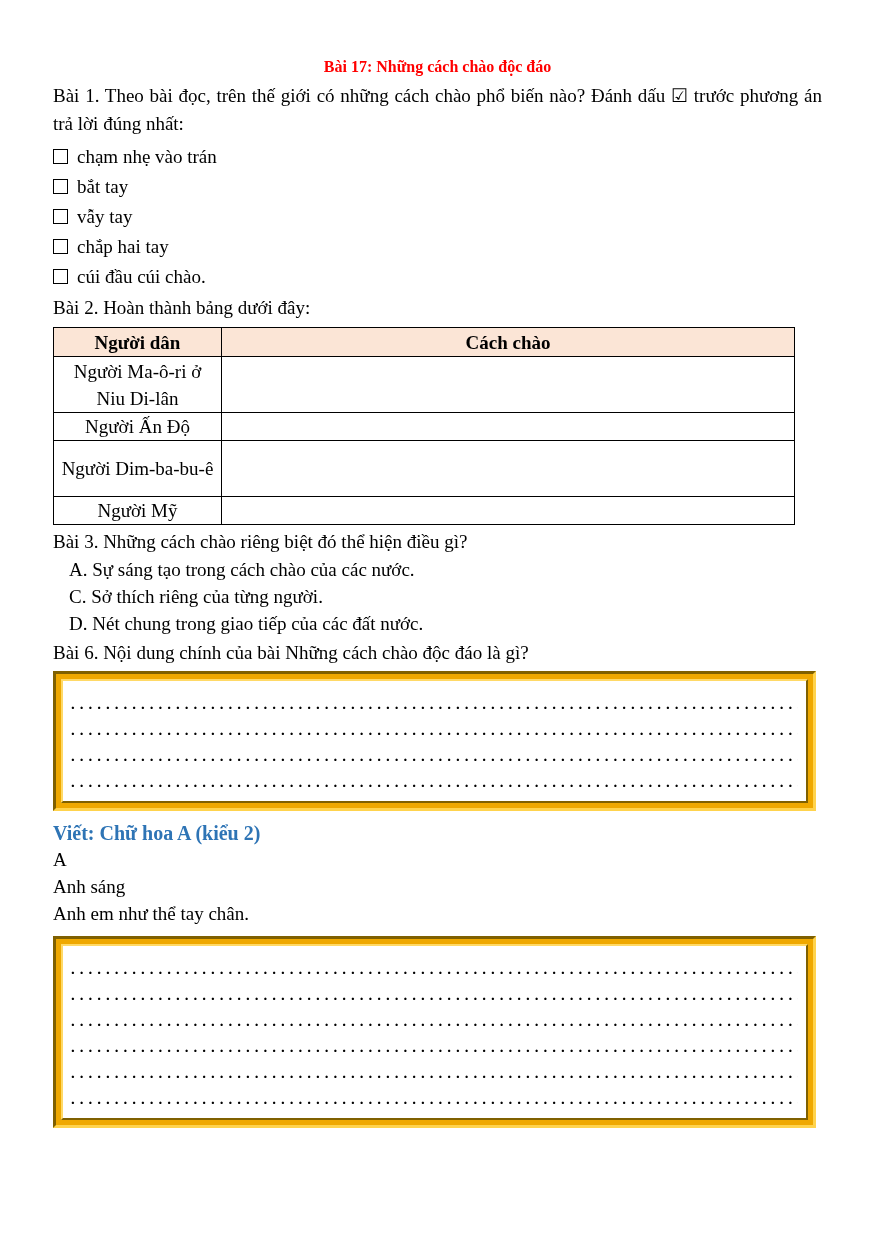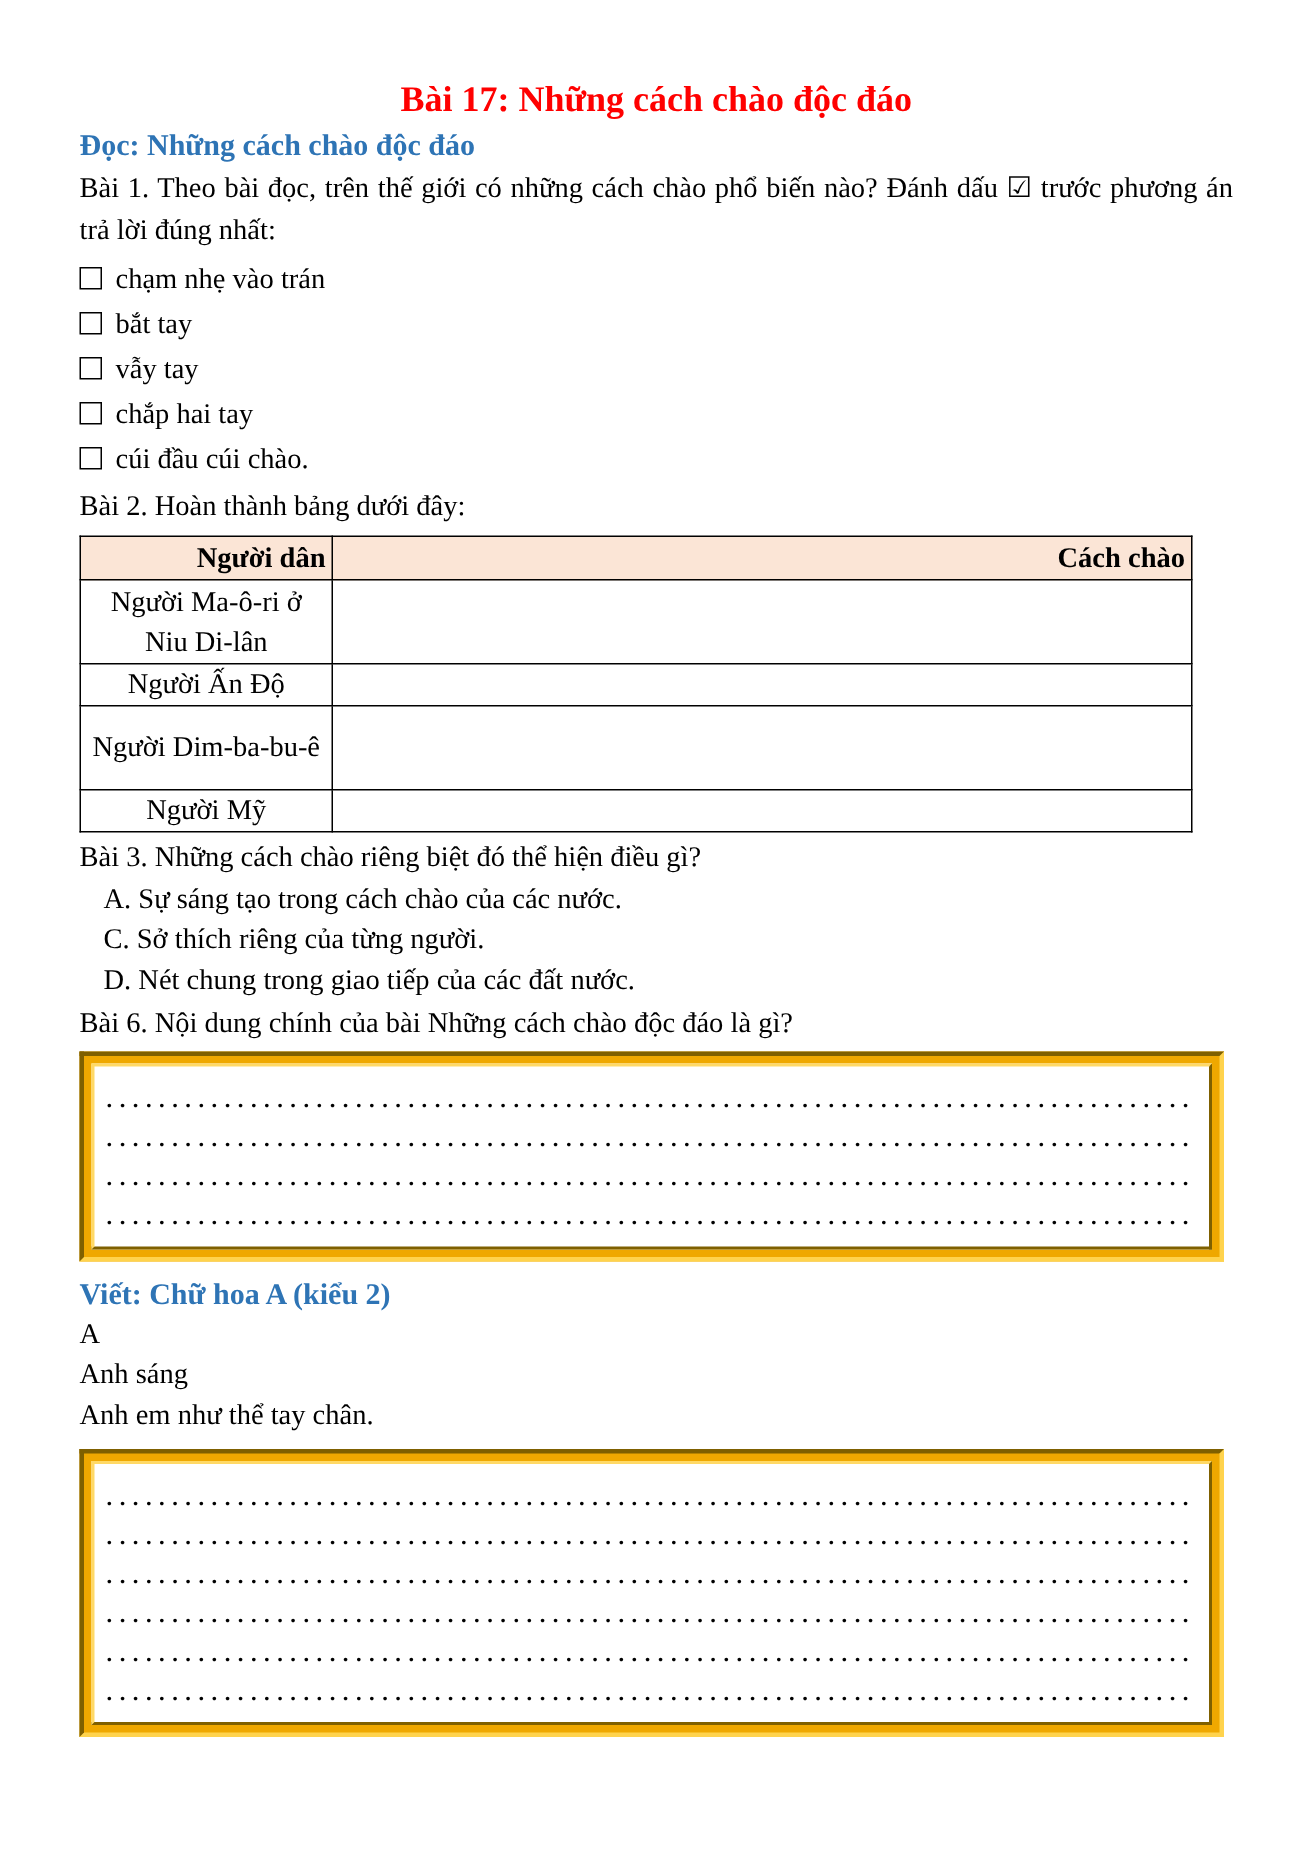--- a/index.html
+++ b/index.html
@@ -6,21 +6,21 @@
   .page{
     width:875px;height:1243px;
     background:#fff;
     box-sizing:border-box;
     padding:54px 53px 0 53px;
     font-family:"Liberation Serif","DejaVu Serif",serif;
     font-size:19px;color:#000;
     overflow:hidden;
   }
   .doc-title{
-    text-align:center;font-weight:bold;font-size:24px;color:#FF0000;
+    text-align:center;font-weight:bold;font-size:16px;color:#FF0000;
     line-height:26px;margin:0;
   }
   .section-heading{
     font-weight:bold;font-size:20px;color:#2E74B5;
     line-height:26px;margin:4px 0 0 0;
   }
   .exercise-prompt{
     font-weight:normal;line-height:28px;margin:2px 0 0 0;text-align:justify;
   }
   .checkbox-list{margin:4px 0 0 0;padding:0;list-style:none;}
@@ -33,21 +33,21 @@
   .greeting-table{
     border-collapse:collapse;table-layout:fixed;
     width:742px;margin-top:5px;
   }
   .greeting-table td,.greeting-table th{
     border:1px solid #000;padding:0 4px;
     font-size:19px;line-height:27px;
     text-align:center;vertical-align:middle;
     box-sizing:border-box;
   }
-  .greeting-table th{background:#FBE5D6;font-weight:bold;height:29px;text-align:right;}
+  .greeting-table th{background:#FBE5D6;font-weight:bold;height:29px;}
   .col-people{width:168px;}
   .row-tall{height:56px;}
   .row-short{height:28px;}
   .answer-cell{text-align:left;}
   .options{margin:0;padding:0;list-style:none;}
   .options li{line-height:27px;margin-left:16px;}
   .plain-line{line-height:27px;margin:0;}
   .answer-frame{
     width:763px;box-sizing:border-box;
     border:3px solid;border-color:#7F6000 #FFD34D #FFD34D #7F6000;
@@ -67,21 +67,20 @@
   .mt9{margin-top:9px;}
   .mt3{margin-top:3px;}
 </style>
 </head>
 <body>
 
 <div class="page">
 
   <p class="doc-title">Bài 17: Những cách chào độc đáo</p>
 
-  <p class="section-heading">Đọc: Những cách chào độc đáo</p>
 
   <p class="exercise-prompt">Bài 1. Theo bài đọc, trên thế giới có những cách chào phổ biến nào? Đánh dấu ☑ trước phương án trả lời đúng nhất:</p>
 
   <ul class="checkbox-list">
     <li class="checkbox-item"><span class="checkbox-box"></span><span>chạm nhẹ vào trán</span></li>
     <li class="checkbox-item"><span class="checkbox-box"></span><span>bắt tay</span></li>
     <li class="checkbox-item"><span class="checkbox-box"></span><span>vẫy tay</span></li>
     <li class="checkbox-item"><span class="checkbox-box"></span><span>chắp hai tay</span></li>
     <li class="checkbox-item"><span class="checkbox-box"></span><span>cúi đầu cúi chào.</span></li>
   </ul>

